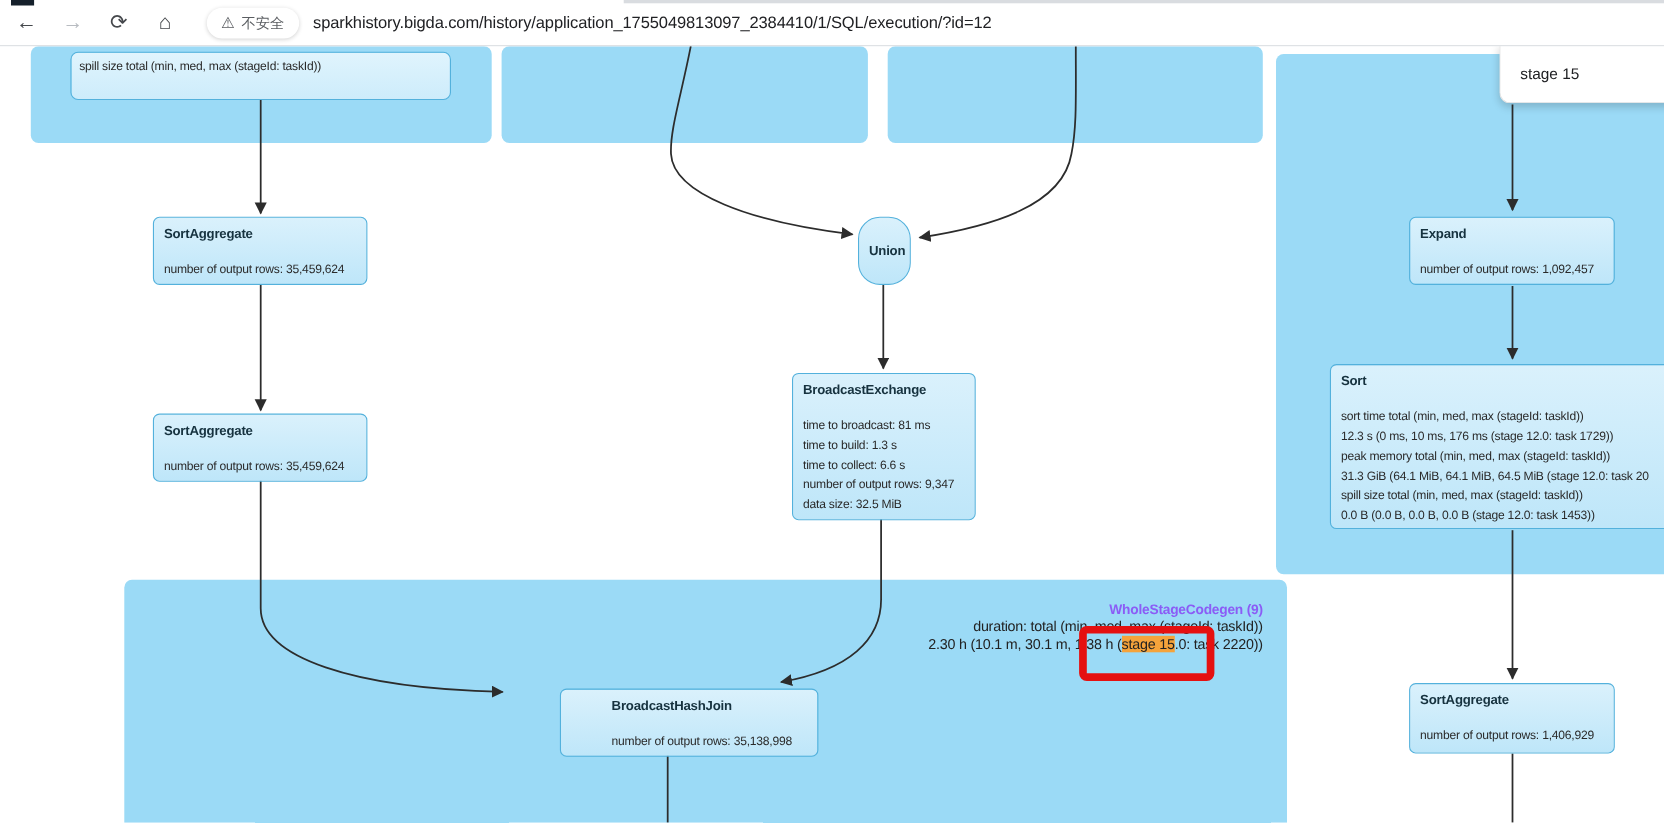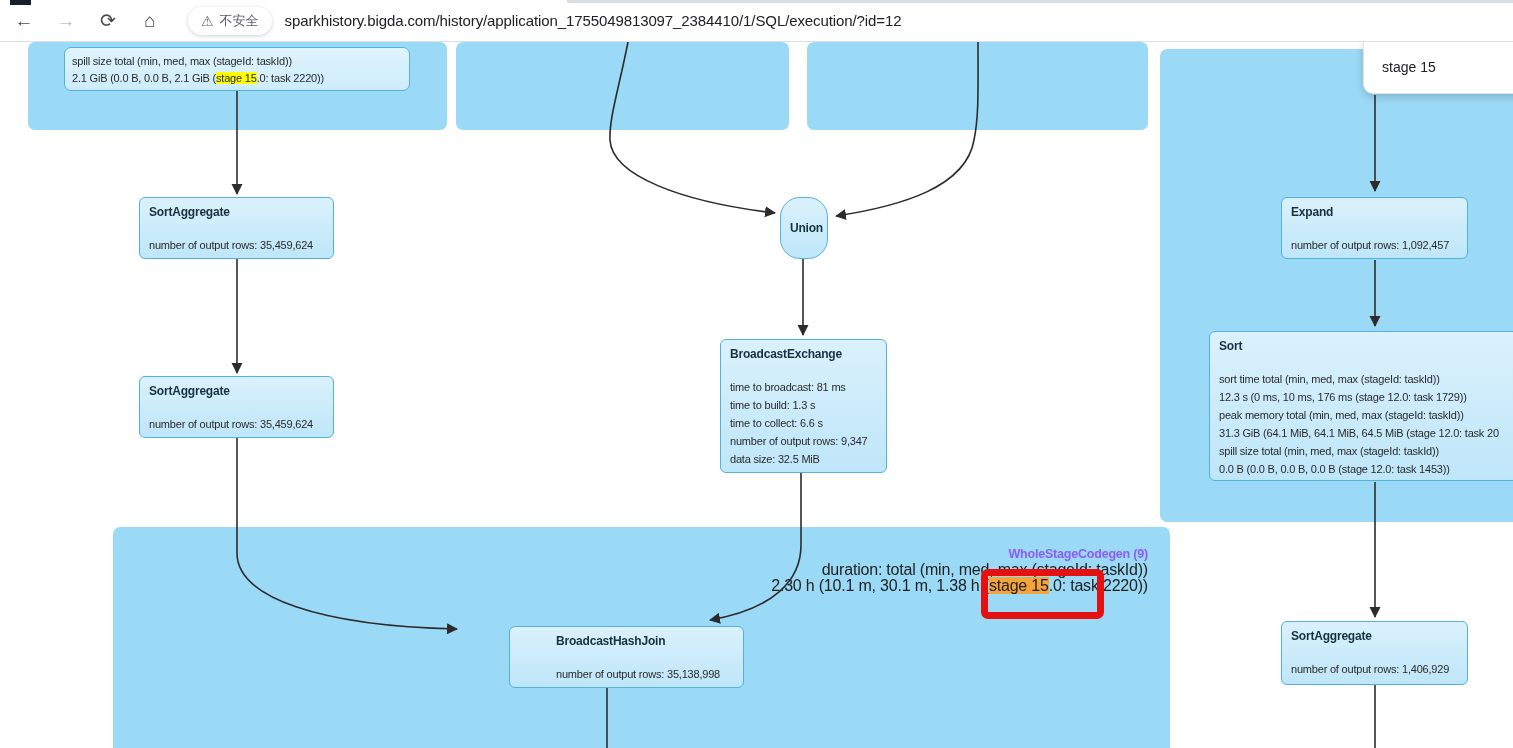--- a/index.html
+++ b/index.html
@@ -43,21 +43,21 @@
     background:linear-gradient(180deg,#e0f4fd 0%,#cdecfb 100%);
     border:1px solid #53b1dc; border-radius:7px; padding:5px 7px;
     font-size:11px; color:#2a2a2a; letter-spacing:-0.2px; line-height:17px; white-space:nowrap;
   }
   .union-node { display:flex; align-items:center; }
   .union-node .node-title { margin-bottom:0; }
   .hl-y { background:#ffff00; }
   .hl-o { background:#f5a33b; }
   .wsc-text { position:absolute; top:547px; right:365px; text-align:right; z-index:2; }
   .wsc-title { font-weight:bold; font-size:12.5px; color:#8b5cf6; letter-spacing:-0.2px; }
-  .wsc-line { font-size:16px; color:#222; line-height:14px; letter-spacing:-0.2px; white-space:nowrap; margin-top:2px;text-align:right; }
+  .wsc-line { font-size:13px; color:#222; line-height:14px; letter-spacing:-0.2px; white-space:nowrap; margin-top:2px;text-align:right; }
   .wsc-line:first-of-type { margin-top:7px; }
   .red-annotation {
     position:absolute; left:981px; top:569px; width:123px; height:50px;
     border:7px solid #e51010; border-radius:7px; box-sizing:border-box; z-index:5;
   }
   .findbar {
     position:absolute; left:1363px; top:41px; width:150px; height:52px; z-index:6;
     background:#ffffff; border:1px solid #e4e4e4; border-top:none;
     border-radius:0 0 0 10px; box-shadow:0 3px 8px rgba(0,0,0,0.18);
     display:flex; align-items:center; padding-left:18px;
@@ -114,21 +114,20 @@
         <path d="M607,687 L607,750"></path>
         <path d="M1375,95 L1375,191" marker-end="url(#arr)"></path>
         <path d="M1375,260 L1375,326" marker-end="url(#arr)"></path>
         <path d="M1375,482 L1375,617" marker-end="url(#arr)"></path>
         <path d="M1375,685 L1375,750"></path>
       </g>
     </svg>
 
     <div class="metric-box">
       <div>spill size total (min, med, max (stageId: taskId))</div>
-      <div><span>2.1 GiB (0.0 B, 0.0 B, 2.1 GiB (</span><span class="hl-y">stage 15</span><span>.0: task 2220))</span></div>
     </div>
 
     <div class="node" style="left:139px;top:197px;width:175px;height:46px;">
       <div class="node-title">SortAggregate</div>
       <div class="node-line">number of output rows: 35,459,624</div>
     </div>
 
     <div class="node" style="left:139px;top:376px;width:175px;height:46px;">
       <div class="node-title">SortAggregate</div>
       <div class="node-line">number of output rows: 35,459,624</div>

